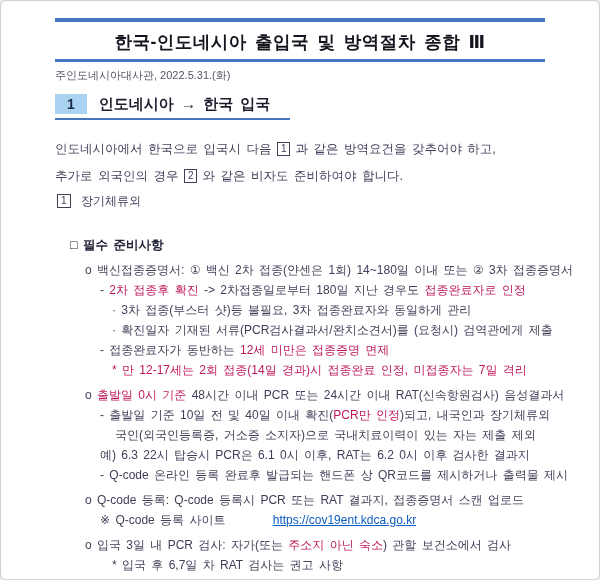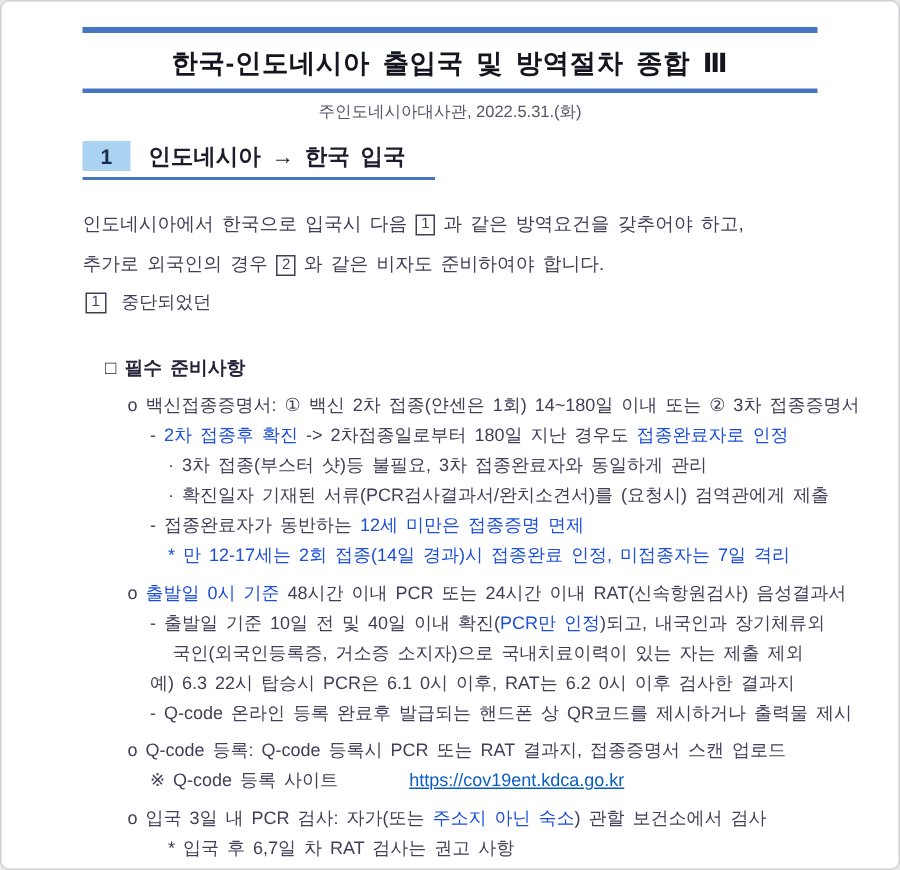--- a/index.html
+++ b/index.html
@@ -22,21 +22,21 @@
     text-align:center;
     font-size:17.5px;
     font-weight:bold;
     color:#15151f;
     letter-spacing:0.5px;
     word-spacing:3px;
     line-height:26px;
     padding-top:2px;
   }
   .source-line{
-    text-align:center;
+    text-align:left;
     font-size:11px;
     color:#55556a;
     margin-top:6px;
     line-height:14px;
   }
   .sec-header{
     display:inline-block;
     margin-top:12px;
     border-bottom:2px solid #4676bf;
     padding:0 20px 4px 0;
@@ -72,21 +72,21 @@
   }
   .ln{white-space:nowrap;}
   .ind1{padding-left:2px;}
   .ind2{padding-left:15px;margin-top:24px;}
   .ind3{padding-left:30px;}
   .ind4{padding-left:45px;}
   .ind5{padding-left:57px;}
   .ind6{padding-left:60px;}
   .gap{margin-top:5px;}
   .bold{font-weight:bold;color:#23233a;font-size:12.5px;}
-  .magenta{color:#1d4ed8;}
+  .magenta{color:#be185d;}
   a.link{color:#0a5dc2;text-decoration:underline;cursor:pointer;padding-left:42px;}
   .box{
     display:inline-block;
     border:1px solid currentColor;
     font-size:10px;
     line-height:12px;
     padding:0 3px;
     margin-right:5px;
     vertical-align:1px;
   }
@@ -105,21 +105,21 @@
       <span class="sec-num">1</span><span class="sec-title">인도네시아 → 한국 입국</span>
     </div>
   </div>
 
   <div class="intro">
     <div class="ln"><span>인도네시아에서 한국으로 입국시 다음 </span><span class="box">1</span><span>과 같은 방역요건을 갖추어야 하고,</span></div>
     <div class="ln"><span>추가로 외국인의 경우 </span><span class="box">2</span><span>와 같은 비자도 준비하여야 합니다.</span></div>
   </div>
 
   <div id="doc-body">
-      <div class="ln ind1"><span class="box">1</span><span> 중단되었던</span></div>
+      <div class="ln ind1"><span class="box">1</span><span> 장기체류외</span></div>
       <div class="ln ind2 bold"><span>□ 필수 준비사항</span></div>
       <div class="ln ind3 gap"><span>o 백신접종증명서: ① 백신 2차 접종(얀센은 1회) 14~180일 이내 또는 ② 3차 접종증명서</span></div>
       <div class="ln ind4"><span>- </span><span class="magenta">2차 접종후 확진</span><span> -&gt; 2차접종일로부터 180일 지난 경우도 </span><span class="magenta">접종완료자로 인정</span></div>
       <div class="ln ind5"><span>· 3차 접종(부스터 샷)등 불필요, 3차 접종완료자와 동일하게 관리</span></div>
       <div class="ln ind5"><span>· 확진일자 기재된 서류(PCR검사결과서/완치소견서)를 (요청시) 검역관에게 제출</span></div>
       <div class="ln ind4"><span>- 접종완료자가 동반하는 </span><span class="magenta">12세 미만은 접종증명 면제</span></div>
       <div class="ln ind5"><span class="magenta">* 만 12-17세는 2회 접종(14일 경과)시 접종완료 인정, 미접종자는 7일 격리</span></div>
       <div class="ln ind3 gap"><span>o </span><span class="magenta">출발일 0시 기준</span><span> 48시간 이내 PCR 또는 24시간 이내 RAT(신속항원검사) 음성결과서</span></div>
       <div class="ln ind4"><span>- 출발일 기준 10일 전 및 40일 이내 확진(</span><span class="magenta">PCR만 인정</span><span>)되고, 내국인과 장기체류외</span></div>
       <div class="ln ind6"><span>국인(외국인등록증, 거소증 소지자)으로 국내치료이력이 있는 자는 제출 제외</span></div>

